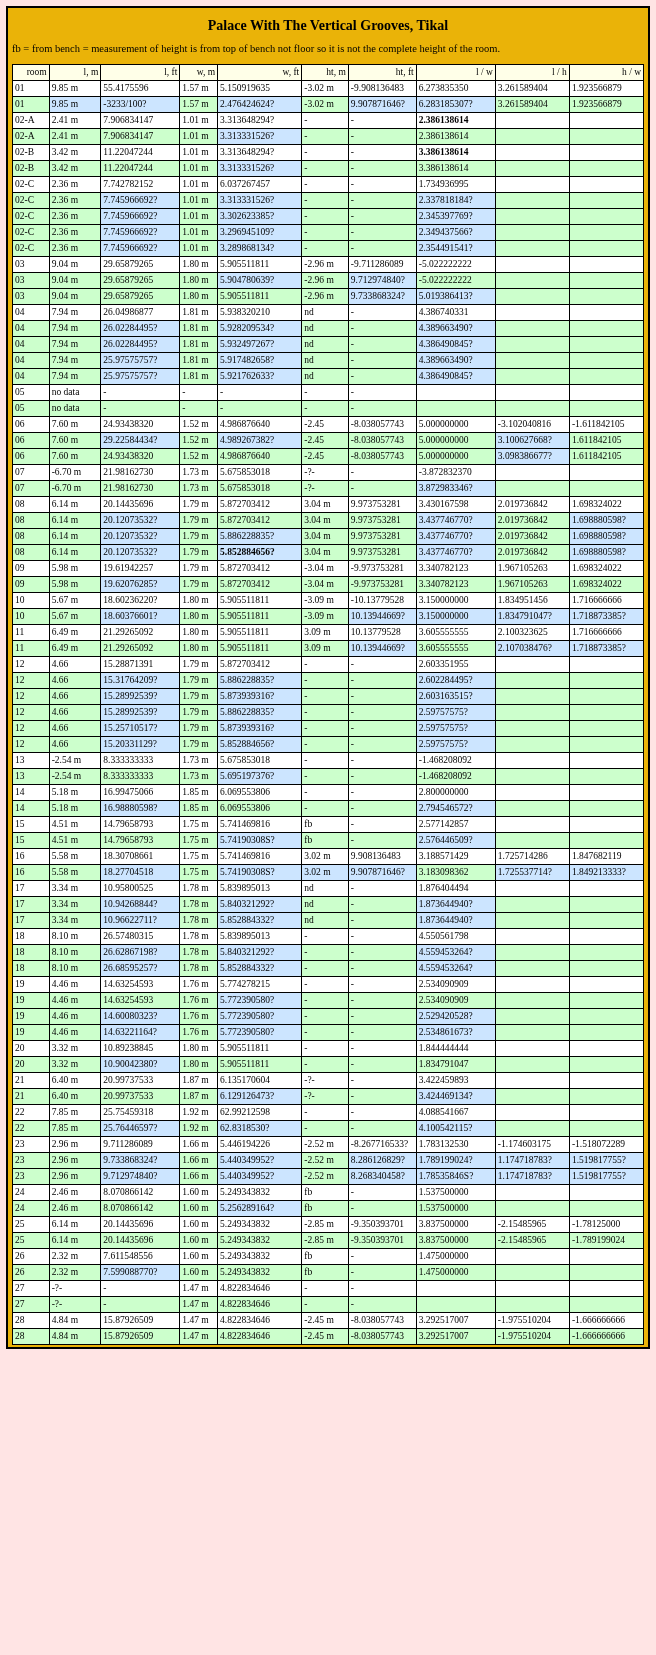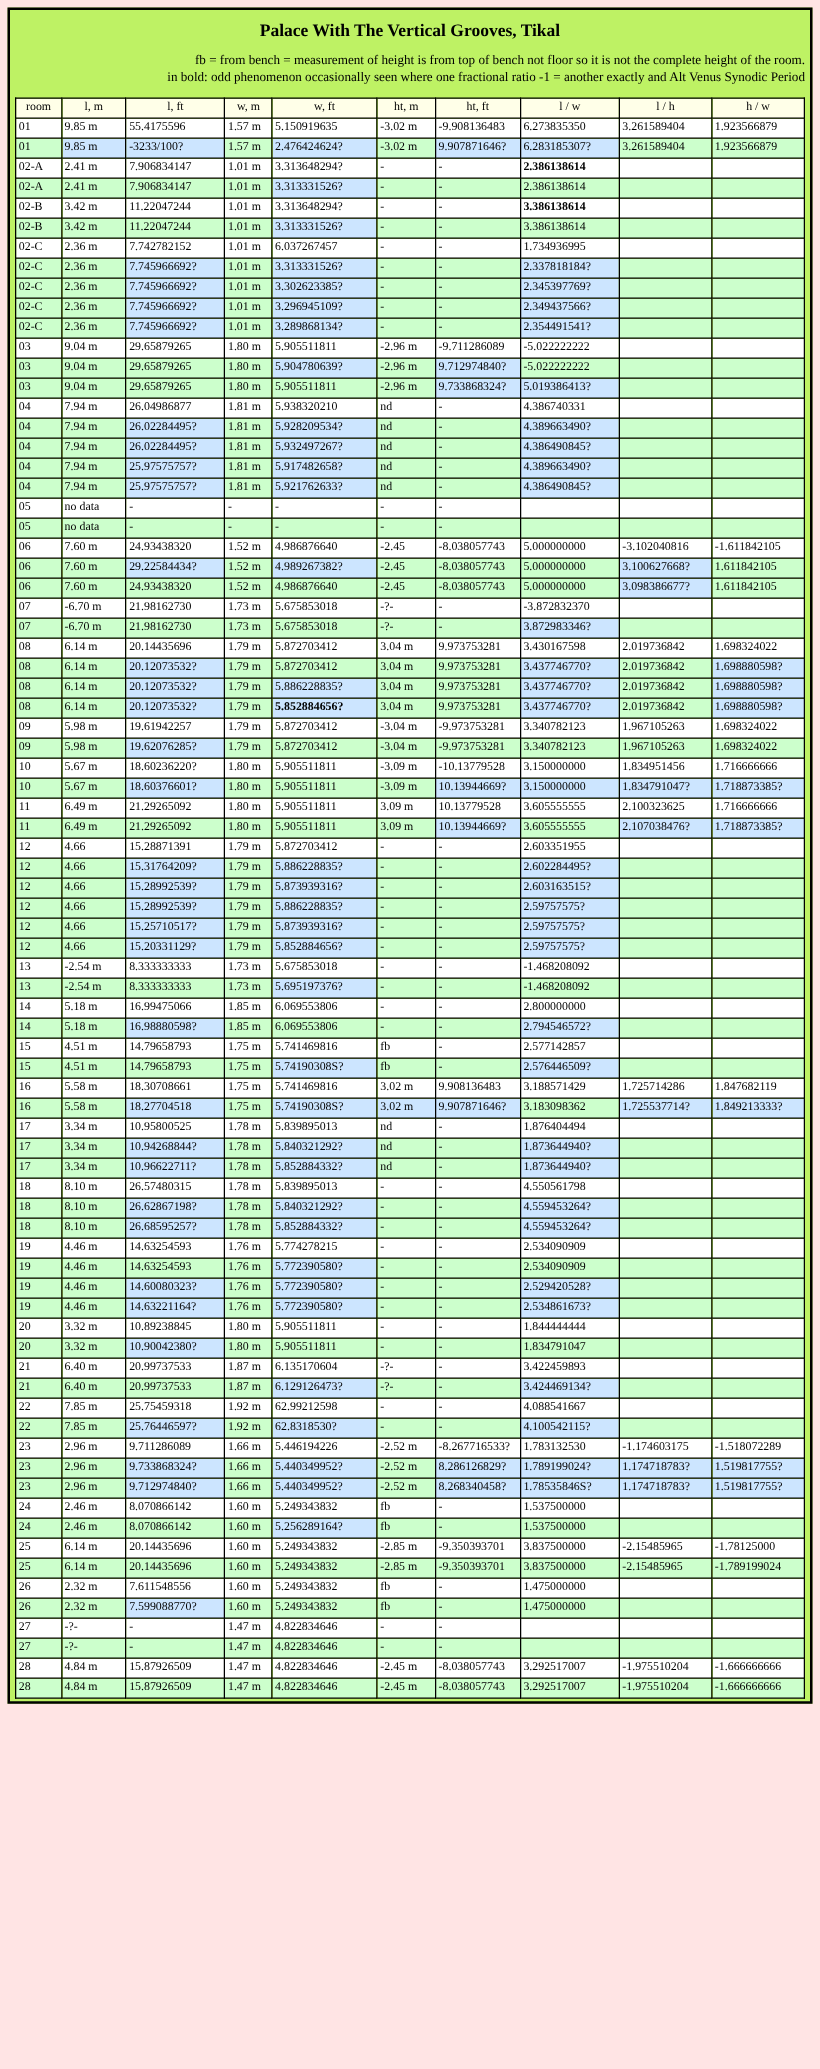--- a/index.html
+++ b/index.html
@@ -1,24 +1,24 @@
 <!DOCTYPE html>
 <html><head>
 <meta charset="utf-8">
 <style>
   html,body{margin:0;padding:0;background:#ffffff;}
   body{font-family:"Liberation Serif", serif;}
   .page{width:656px;min-height:1655px;background:#ffe4e4;box-sizing:border-box;padding:6px;}
-  .frame{border:2px solid #000;background:#bef264;box-sizing:border-box;padding:4px 4px 2px 4px;}
+  .frame{border:2px solid #000;background:#eab308;box-sizing:border-box;padding:4px 4px 2px 4px;}
   .title{text-align:center;font-weight:bold;font-size:14px;margin-top:6px;}
   .subtitle{text-align:center;font-size:12px;margin-top:2px;}
-  .notes{margin-top:8px;font-size:10.5px;text-align:right;line-height:1.35;}
+  .notes{margin-top:8px;font-size:10.5px;text-align:left;line-height:1.35;}
   table{border-collapse:collapse;width:100%;margin-top:8px;font-size:9.5px;}
   th,td{border:1px solid #000;padding:0 2px;height:15px;line-height:15px;white-space:nowrap;overflow:hidden;}
-  th{background:#ffffe8;font-weight:normal;text-align:center;font-size:9.5px;}
+  th{background:#ffffe8;font-weight:normal;text-align:right;font-size:9.5px;}
   td{text-align:left;}
   tr.white td{background:#ffffff;}
   tr.green td{background:#ccffcc;}
   td.blue{background:#cce5ff !important;}
   td.bold{font-weight:bold;}
   .c0{width:34px;}
   .c1{width:50px;}
   .c2{width:78px;}
   .c3{width:34px;}
   .c4{width:84px;}
@@ -29,21 +29,20 @@
   .c9{width:72px;}
 </style>
 </head>
 <body>
 
 <div class="page">
   <div class="frame">
     <div class="title">Palace With The Vertical Grooves, Tikal</div>
     <div class="notes">
       <div>fb = from bench = measurement of height is from top of bench not floor so it is not the complete height of the room.</div>
-      <div>in bold: odd phenomenon occasionally seen where one fractional ratio -1 = another exactly and Alt Venus Synodic Period</div>
     </div>
     <table>
       <thead>
         <tr>
           <th class="c0">room</th>
           <th class="c1">l, m</th>
           <th class="c2">l, ft</th>
           <th class="c3">w, m</th>
           <th class="c4">w, ft</th>
           <th class="c5">ht, m</th>

